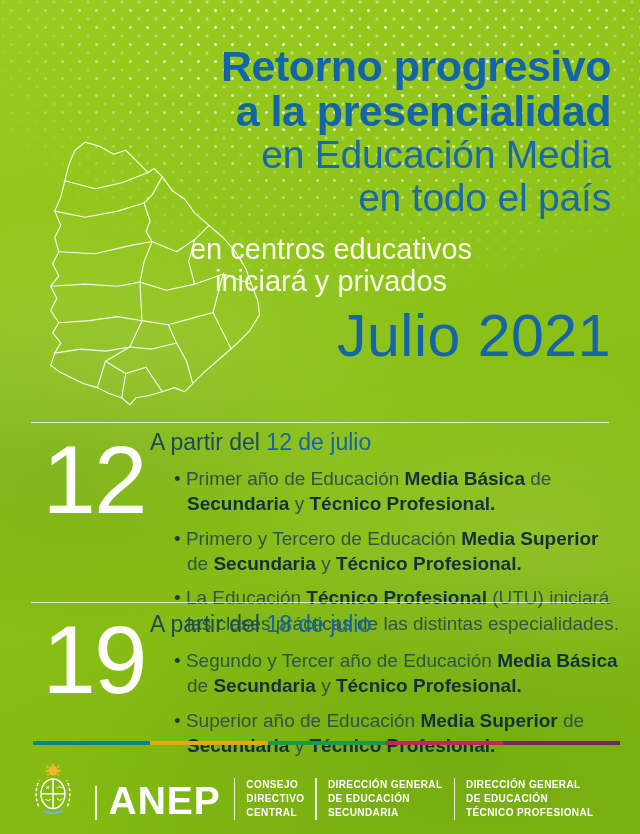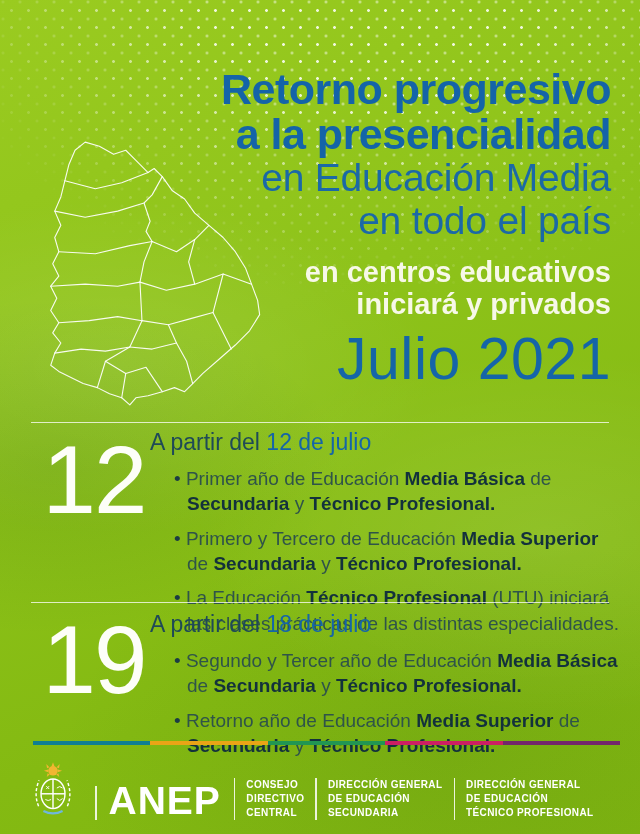--- a/index.html
+++ b/index.html
@@ -29,33 +29,33 @@
     background-position:3px 2px,11.5px 10.5px;
     -webkit-mask-image:radial-gradient(ellipse 75% 105% at 58% -8%, #000 35%, transparent 92%);
     mask-image:radial-gradient(ellipse 75% 105% at 58% -8%, #000 35%, transparent 92%);
     pointer-events:none;
   }
   .map{position:absolute;left:24px;top:132px;}
   .map svg{display:block;}
 
   .header{
     position:absolute;top:44px;right:29px;width:560px;
-    text-align:right;line-height:1.04;margin-top:23px;
+    text-align:right;line-height:1.04;
   }
   .title-line{
     font-size:43px;font-weight:800;letter-spacing:-0.5px;
     color:#1464a8;
   }
   .subtitle-line{
     font-size:39px;font-weight:300;letter-spacing:-0.2px;
     color:#1b69a6;margin-top:2px;
   }
   .scope{margin-top:14px;line-height:1.13;}
   .scope-line{
-    font-size:29px;font-weight:700;color:#f7f8e8;
+    font-size:29px;font-weight:400;color:#f7f8e8;text-align:center;
   }
   .date-title{
     margin-top:8px;
     font-size:59px;font-weight:200;letter-spacing:0.5px;
     color:#1565a8;
   }
 
   .rule{
     position:absolute;left:31px;right:31px;height:1px;
     background:rgba(255,255,255,0.75);
@@ -180,21 +180,21 @@
 
   <div class="rule" id="rule-2"></div>
 
   <div class="day-num" id="day-19">19</div>
   <div class="section-content" id="content-19">
     <div class="section-heading">
       <span class="heading-prefix">A partir del </span><span class="heading-bold">18 de julio</span>
     </div>
     <ul class="bullets">
         <li><span>Segundo y Tercer año de Educación </span><strong>Media Básica</strong><span> de </span><strong>Secundaria</strong><span> y </span><strong>Técnico Profesional.</strong></li>
-        <li><span>Retorno año de Educación </span><strong>Media Superior</strong><span> de </span><strong>Secundaria</strong><span> y </span><strong>Técnico Profesional.</strong></li>
+        <li><span>Superior año de Educación </span><strong>Media Superior</strong><span> de </span><strong>Secundaria</strong><span> y </span><strong>Técnico Profesional.</strong></li>
       </ul>
   </div>
 
   <div class="stripe">
       <div class="stripe-seg" style="background: rgb(15, 127, 147);"></div>
       <div class="stripe-seg" style="background: rgb(234, 164, 22);"></div>
       <div class="stripe-seg" style="background: rgb(33, 150, 83);"></div>
       <div class="stripe-seg" style="background: rgb(204, 31, 99);"></div>
       <div class="stripe-seg" style="background: rgb(115, 38, 107);"></div>
     </div>

